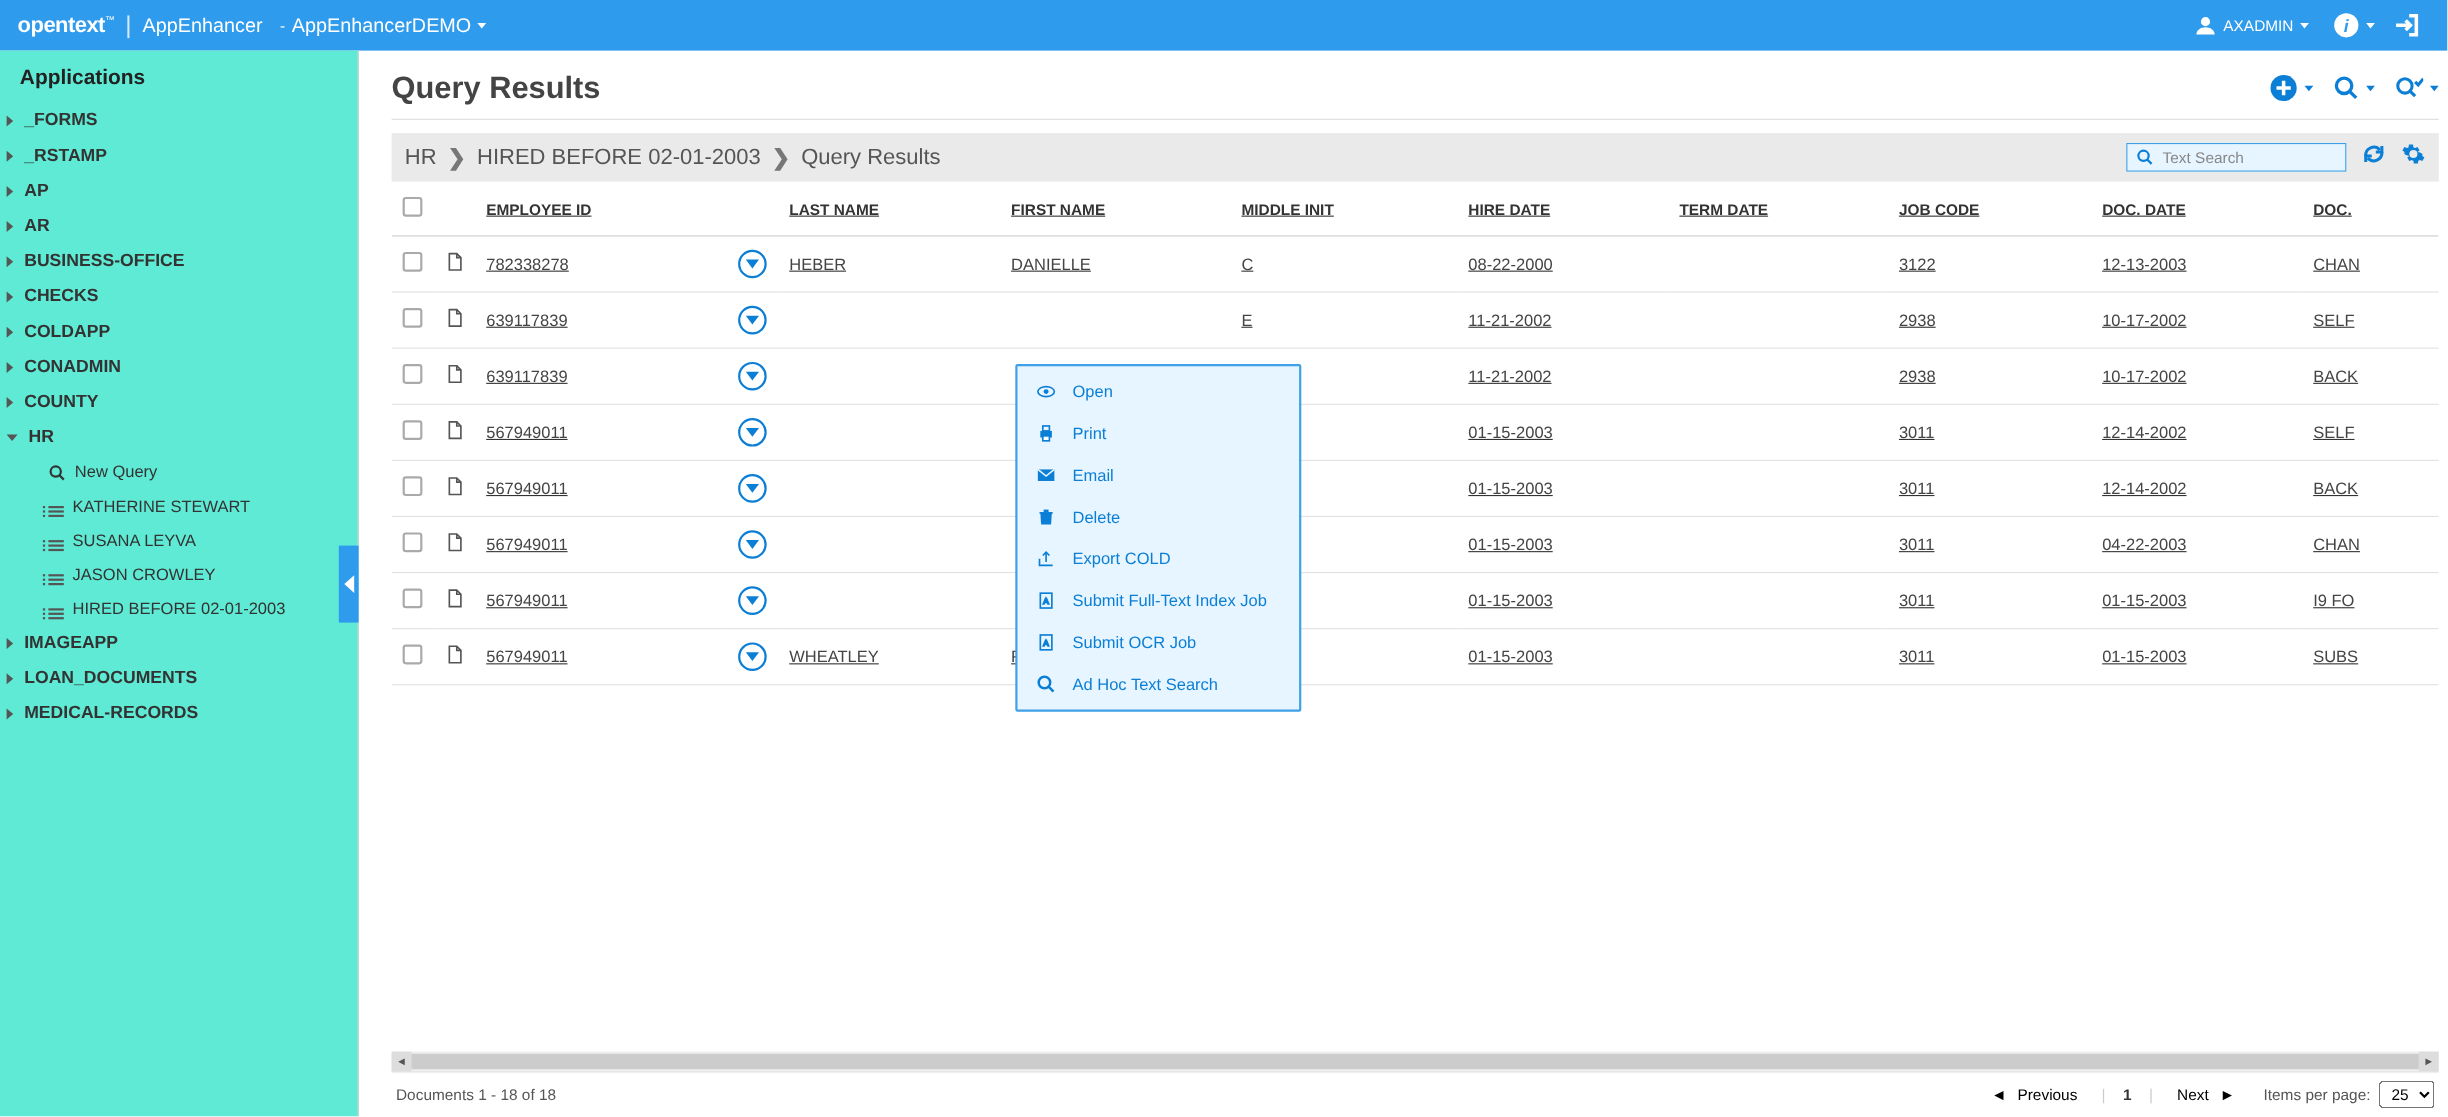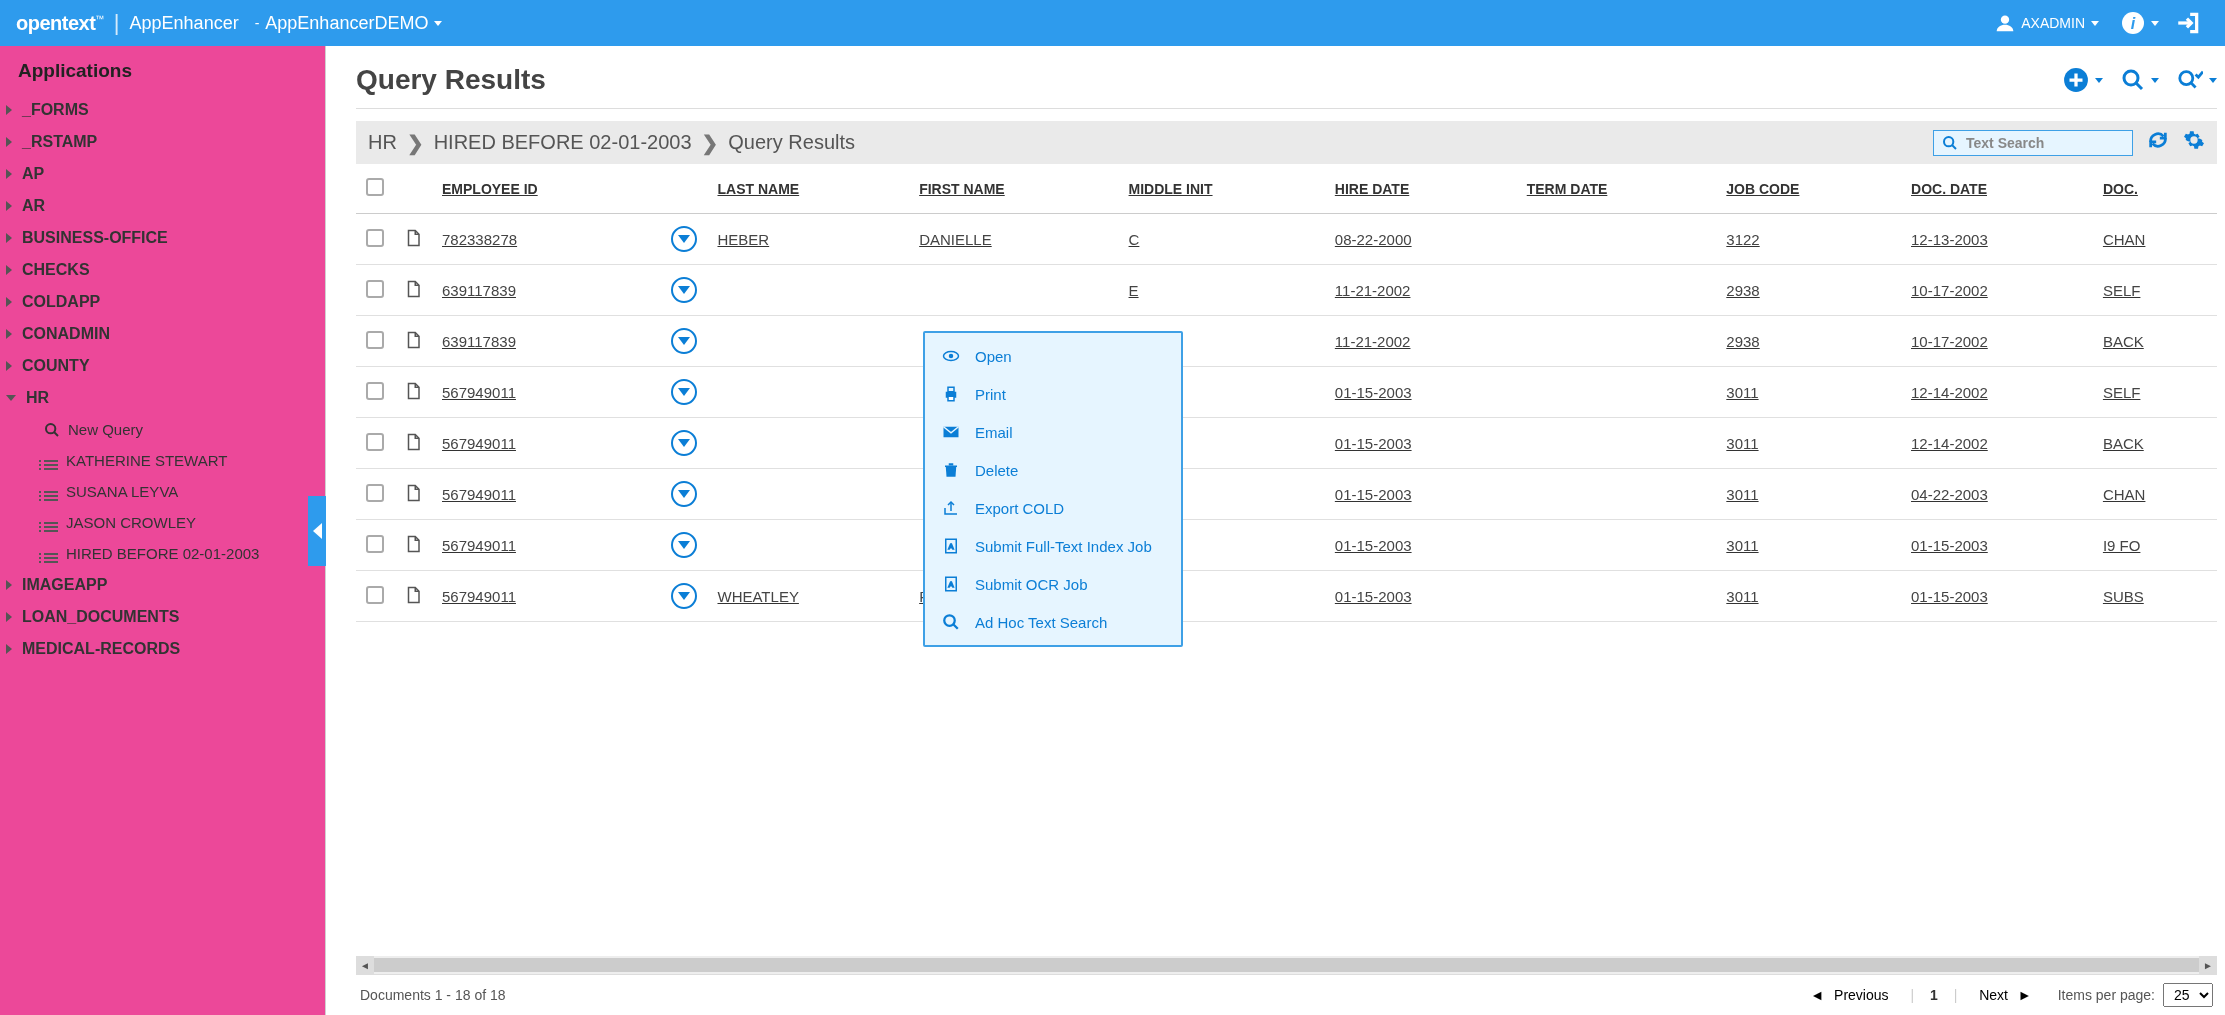--- a/index.html
+++ b/index.html
@@ -15,42 +15,42 @@
 .header .spacer { flex: 1; }
 .header .user { display: flex; align-items: center; cursor: pointer; margin-right: 14px; font-size: 14px; justify-content: space-between; }
 .header .user svg { margin-right: 6px; }
 .header .hicon { margin: 0 8px; cursor: pointer; display:flex; align-items:center;}
 .caret { display:inline-block; width:0;height:0;border-left:4px solid transparent;border-right:4px solid transparent;border-top:5px solid currentColor; margin-left:6px;}
 
 
 .layout { display: flex; height: calc(100vh - 46px); position: relative; }
 
 
-.sidebar { width: 326px; background: #ec4899; border-right: 1px solid #d0d0d0; overflow-y: auto; }
+.sidebar { width: 326px; background: #5eead4; border-right: 1px solid #d0d0d0; overflow-y: auto; }
 .sidebar h2 { font-size: 19px; font-weight: bold; color: #222; padding: 14px 18px 12px; }
 .sidebar .tree-item { display:flex; align-items:center; padding: 7px 12px 7px 6px; color:#333; font-size:16px; cursor:pointer;font-weight:bold; }
 .sidebar .tree-item .twisty { width:0;height:0;border-top:5px solid transparent;border-bottom:5px solid transparent;border-left:6px solid #555; margin-right:10px; }
 .sidebar .tree-item.expanded .twisty { border-left:5px solid transparent; border-right:5px solid transparent; border-top:6px solid #555; border-bottom:none; }
 .sidebar .sub-item { display:flex; align-items:center; padding: 7px 12px 7px 44px; color:#333; font-size:15px; cursor:pointer; gap:8px;}
 
 .collapse-handle { position:absolute; left:308px; top:50%; transform:translateY(-50%); width:18px; height:70px; background:#2e9bed; display:flex; align-items:center; justify-content:center; cursor:pointer; z-index:5;}
 .collapse-handle .tri { width:0;height:0;border-top:8px solid transparent;border-bottom:8px solid transparent;border-right:9px solid #fff;}
 
 
 .main { flex:1; display:flex; flex-direction:column; overflow:hidden; padding: 0 8px 0 30px; position:relative;}
 .main-header { display:flex; align-items:center; padding: 18px 0 12px; }
 .main-header h1 { font-size:28px; font-weight:600; color:#444; flex:1; }
 .main-header .action { color:#0b7ed6; margin-left:18px; cursor:pointer; display:flex; align-items:center; font-size:22px;}
 .main-header .action .caret { border-top-color:#0b7ed6;}
 .hr-line { border:none; border-top:1px solid #ddd; margin-bottom:12px;}
 
 .crumb-bar { background:#eaeaea; display:flex; align-items:center; padding:8px 12px; font-size:20px; color:#555; }
 .crumb-bar .chev { margin:0 10px; color:#777; font-weight:bold;}
 .crumb-bar .spacer { flex:1; }
-.crumb-bar .search-box { background:#e6f5ff; border:1px solid #3ea0e6; display:flex; align-items:center; padding:4px 8px; width:200px; font-size:14px; color:#666; gap:8px;font-weight:bold;}
+.crumb-bar .search-box { background:#e6f5ff; border:1px solid #3ea0e6; display:flex; align-items:center; padding:4px 8px; width:200px; font-size:14px; color:#666; gap:8px;}
 .crumb-bar .tool-icon { color:#0b7ed6; font-size:20px; margin-left:14px; cursor:pointer; }
 
 
 .table-wrap { flex:1; overflow:auto; position:relative;text-decoration:underline;}
 table { border-collapse:collapse; width:100%; min-width:1200px;}
 th { text-align:left; font-weight:600; font-size:14px; color:#333; padding:14px 10px; border-bottom:1px solid #ccc; white-space:nowrap;}
 td { padding:12px 10px; border-bottom:1px solid #e0e0e0; font-size:15px; color:#444; white-space:nowrap;}
 td.check, th.check { width:36px; text-align:center;}
 td.icon { width:36px; text-align:center; color:#555;}
 .chk { width:18px; height:18px; border:2px solid #aaa; border-radius:3px; display:inline-block; background:#fff;}

